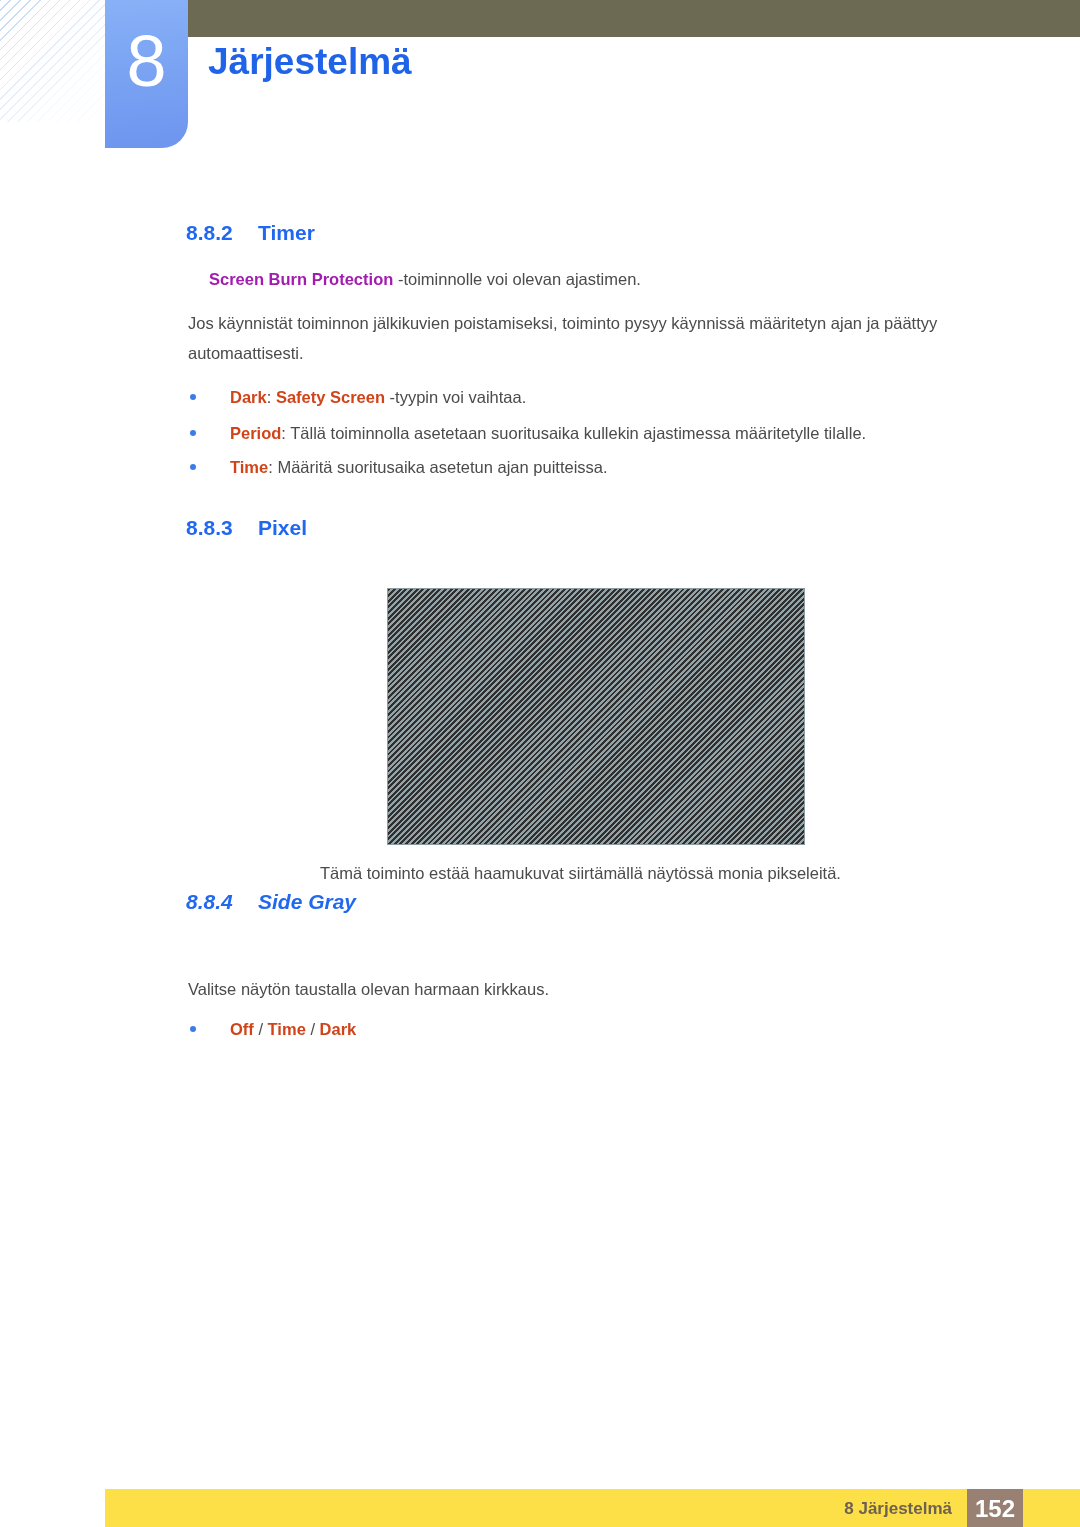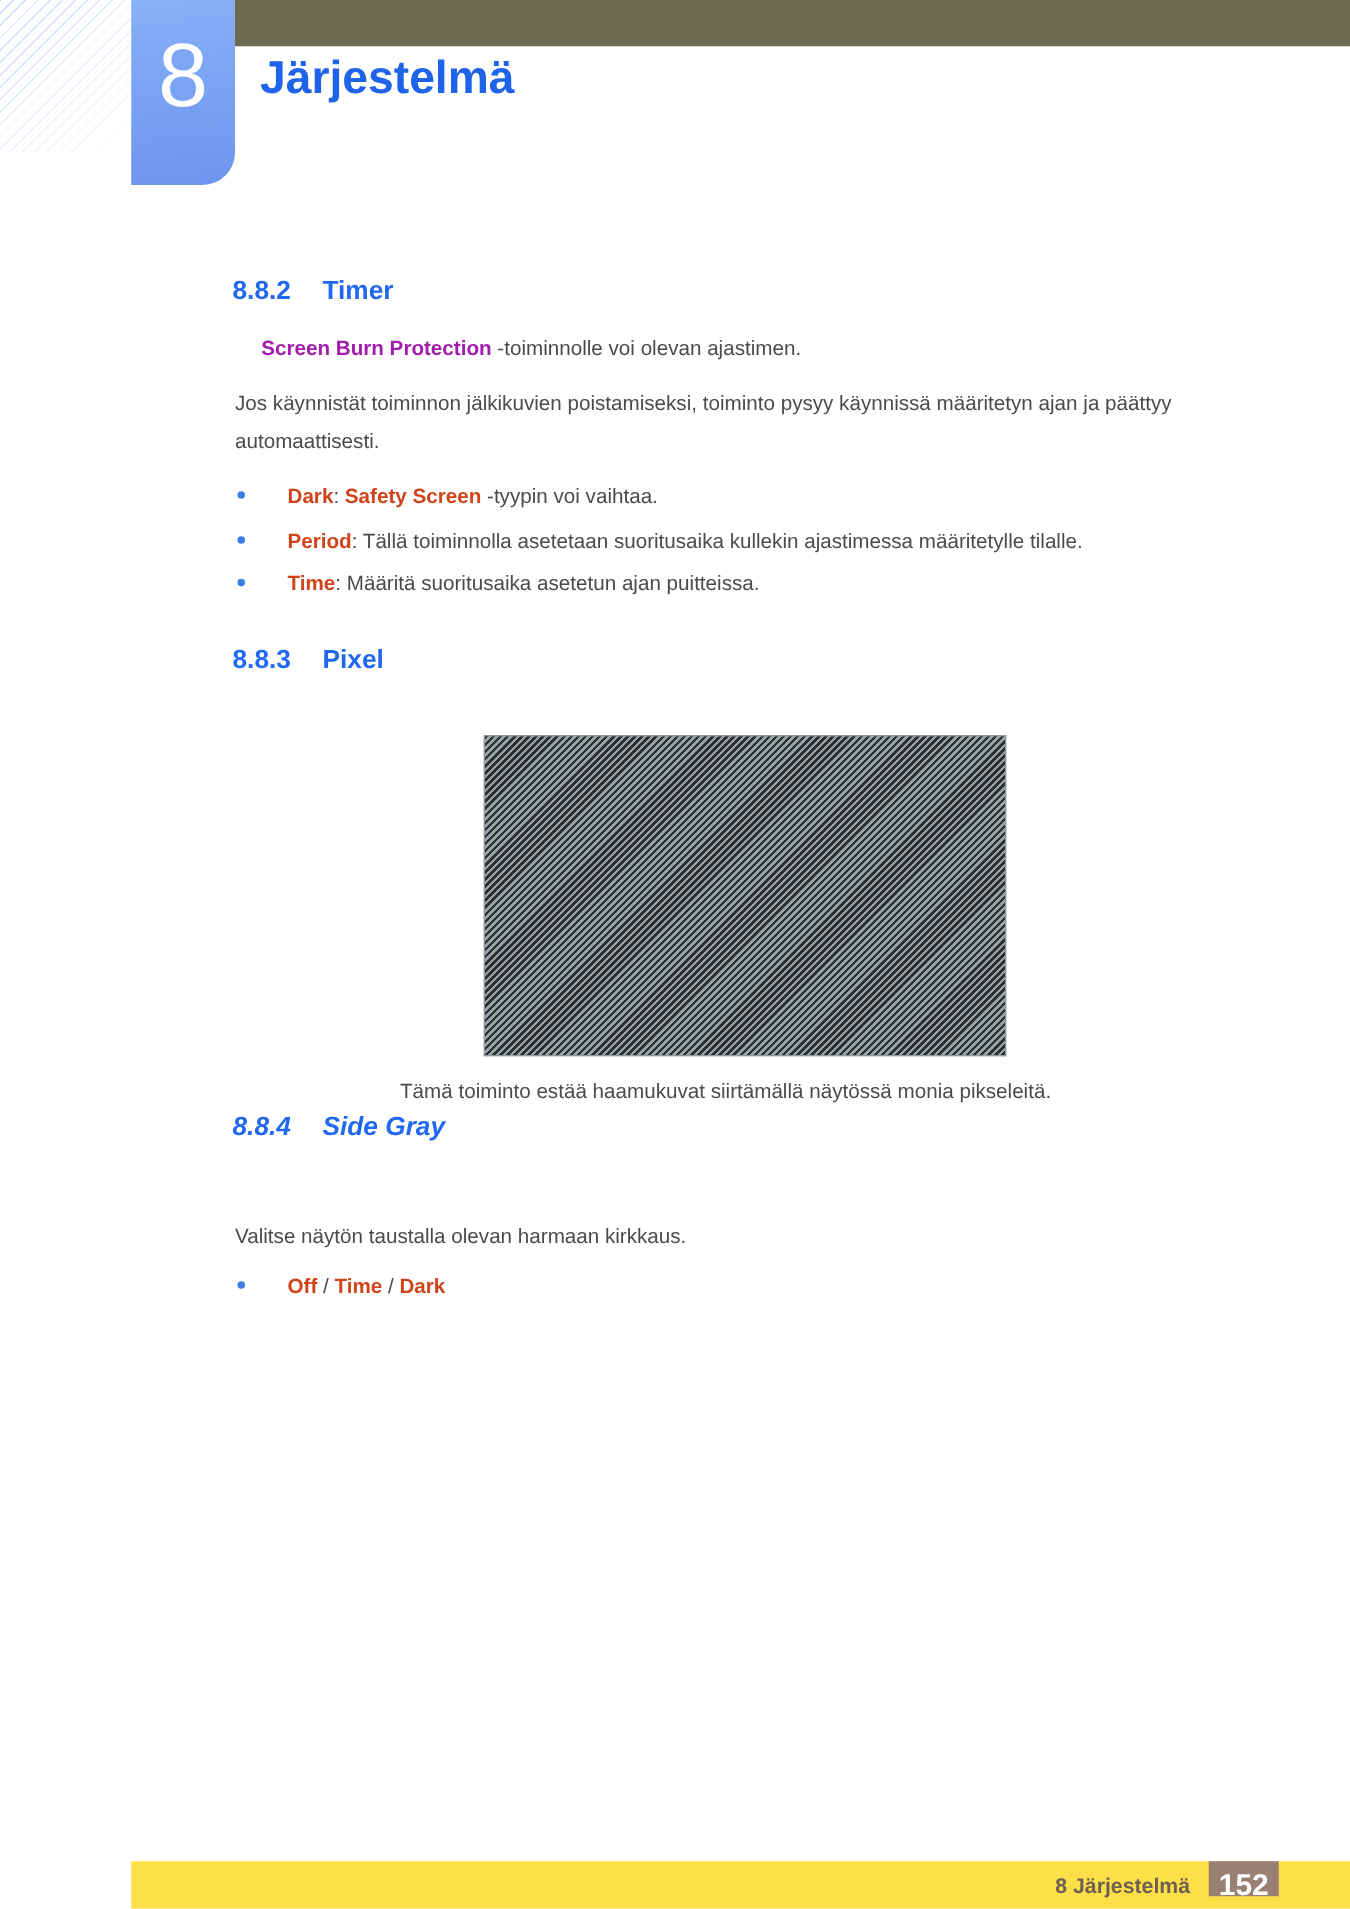--- a/index.html
+++ b/index.html
@@ -178,21 +178,21 @@
     line-height: 21px;
     font-weight: bold;
     color: #6e6053;
     white-space: nowrap;
   }
   .footer-pagebox {
     position: absolute;
     right: 57px;
     top: 0;
     width: 56px;
-    height: 28px;
+    height: 38px;
     background: #988173;
   }
   .footer-pagenum {
     position: absolute;
     left: 0;
     right: 0;
     top: 6px;
     text-align: center;
     font-size: 24px;
     line-height: 27px;

